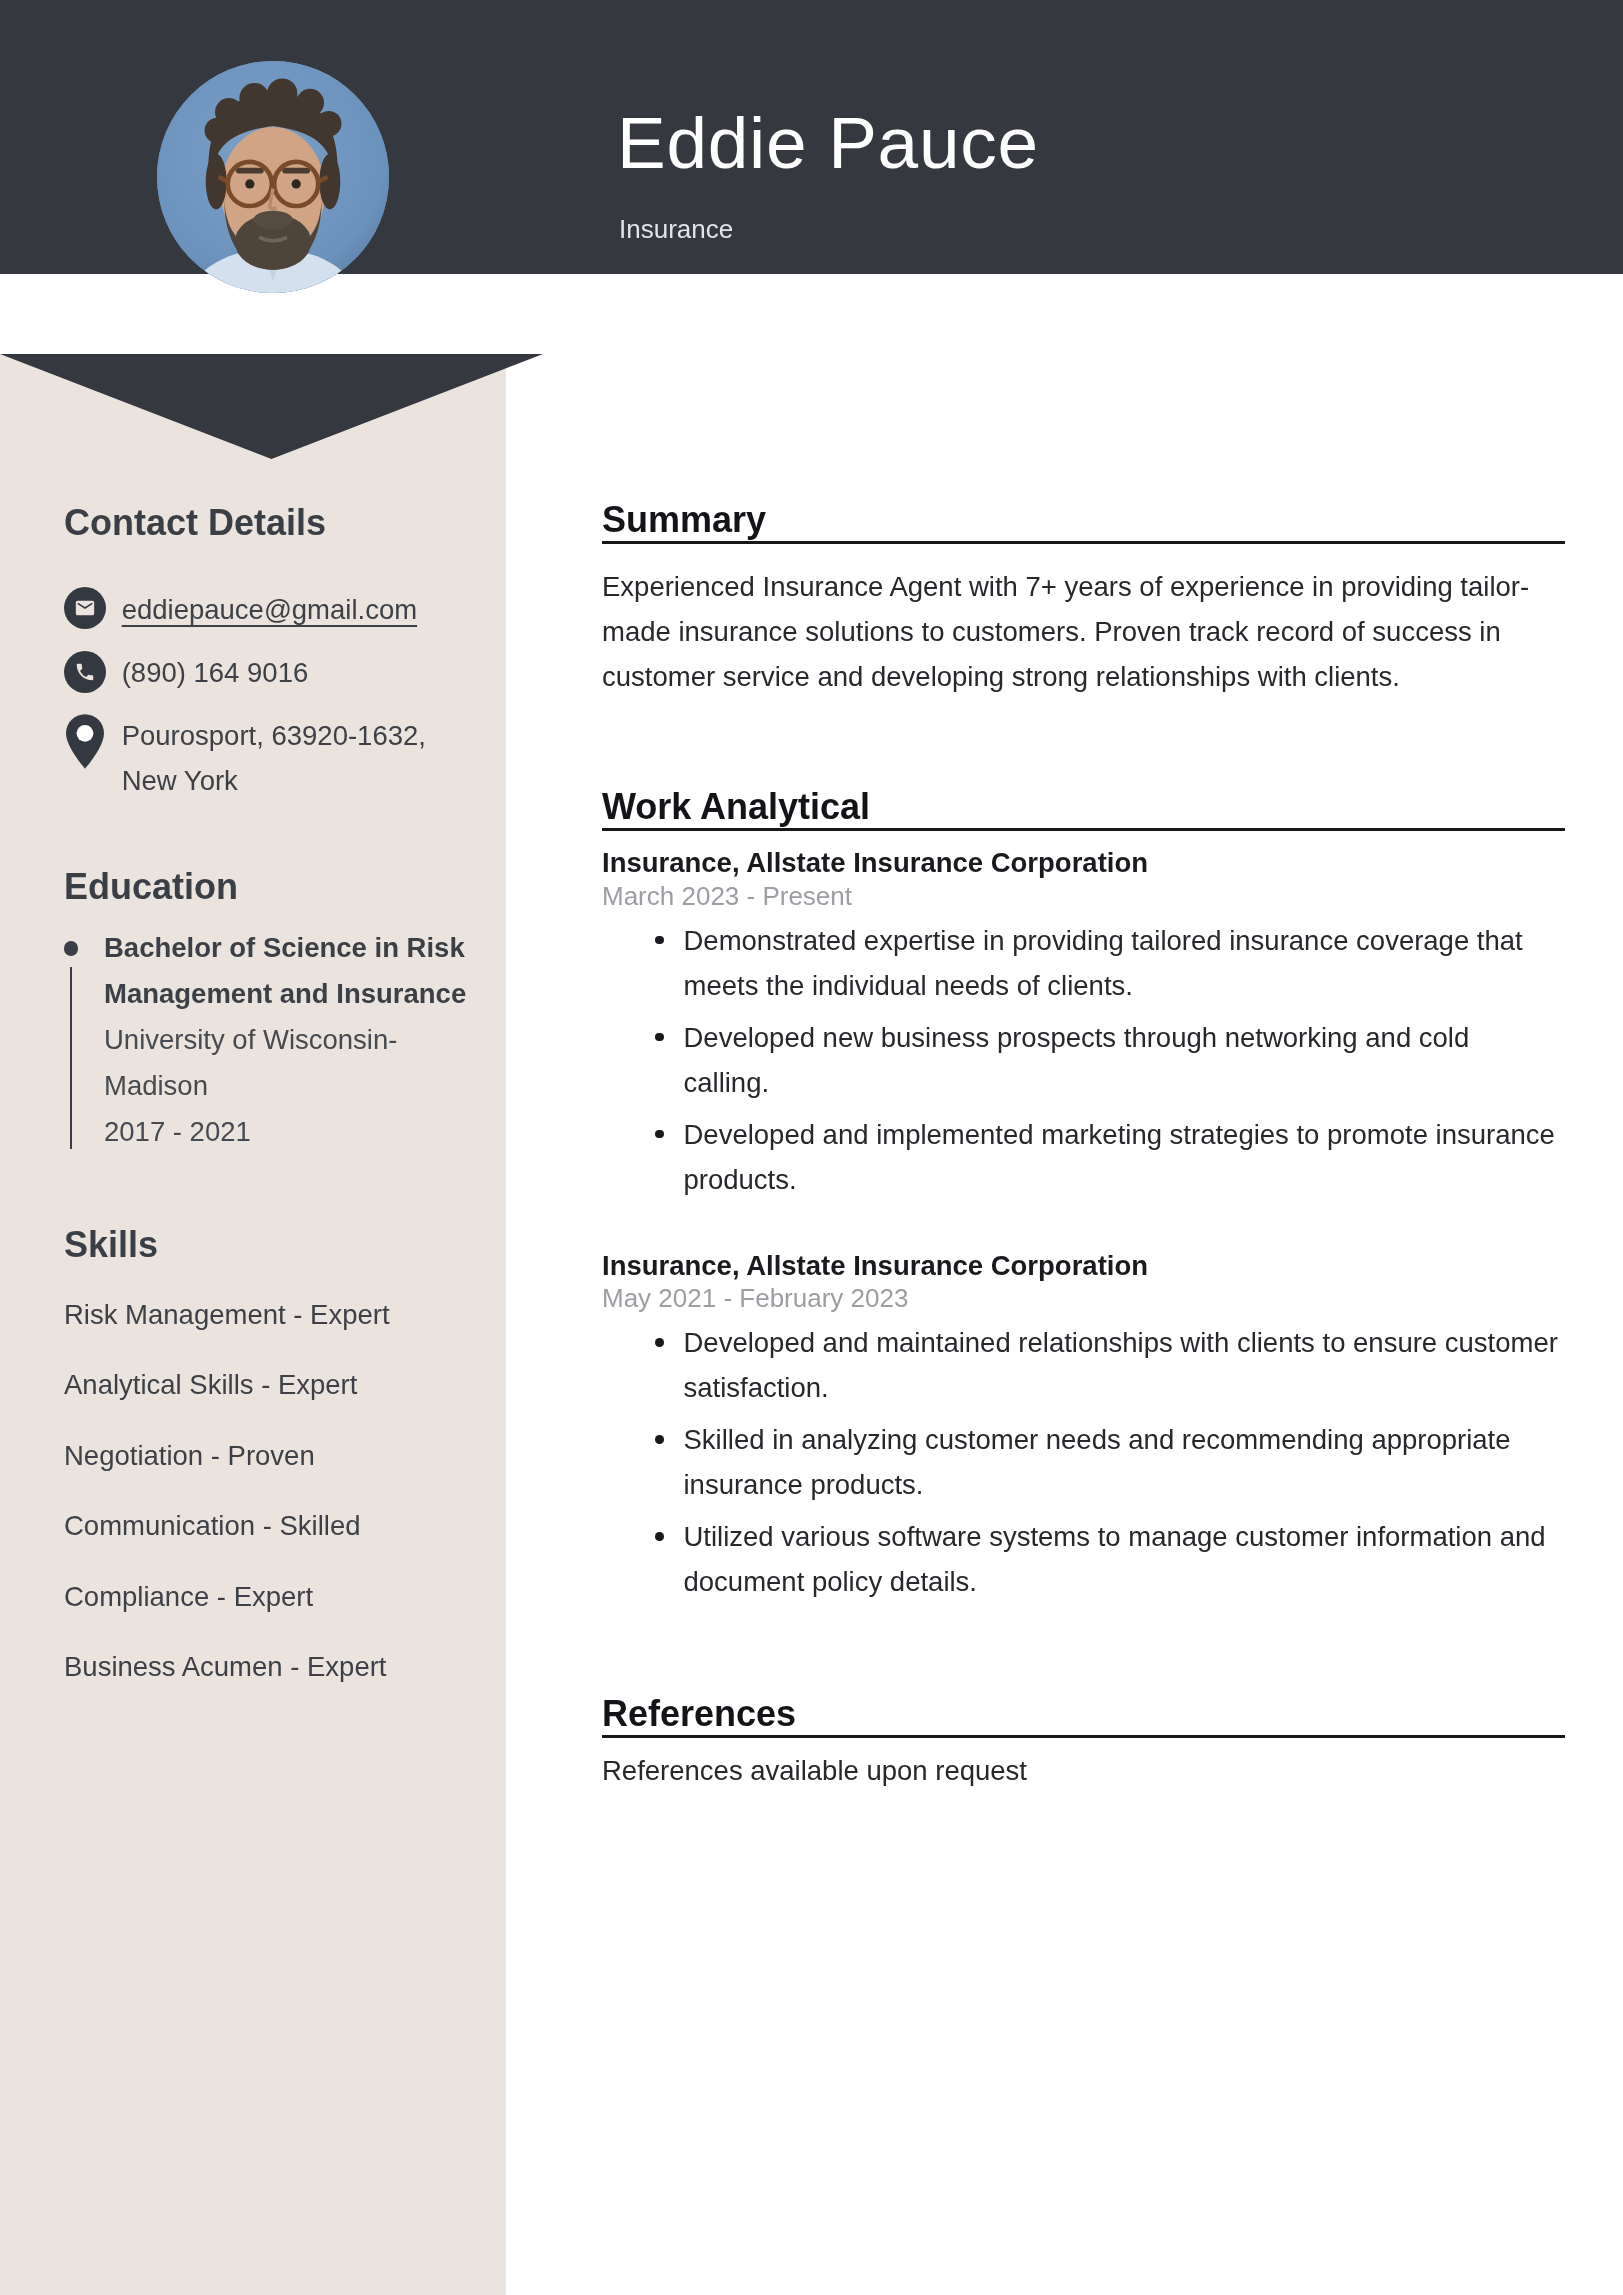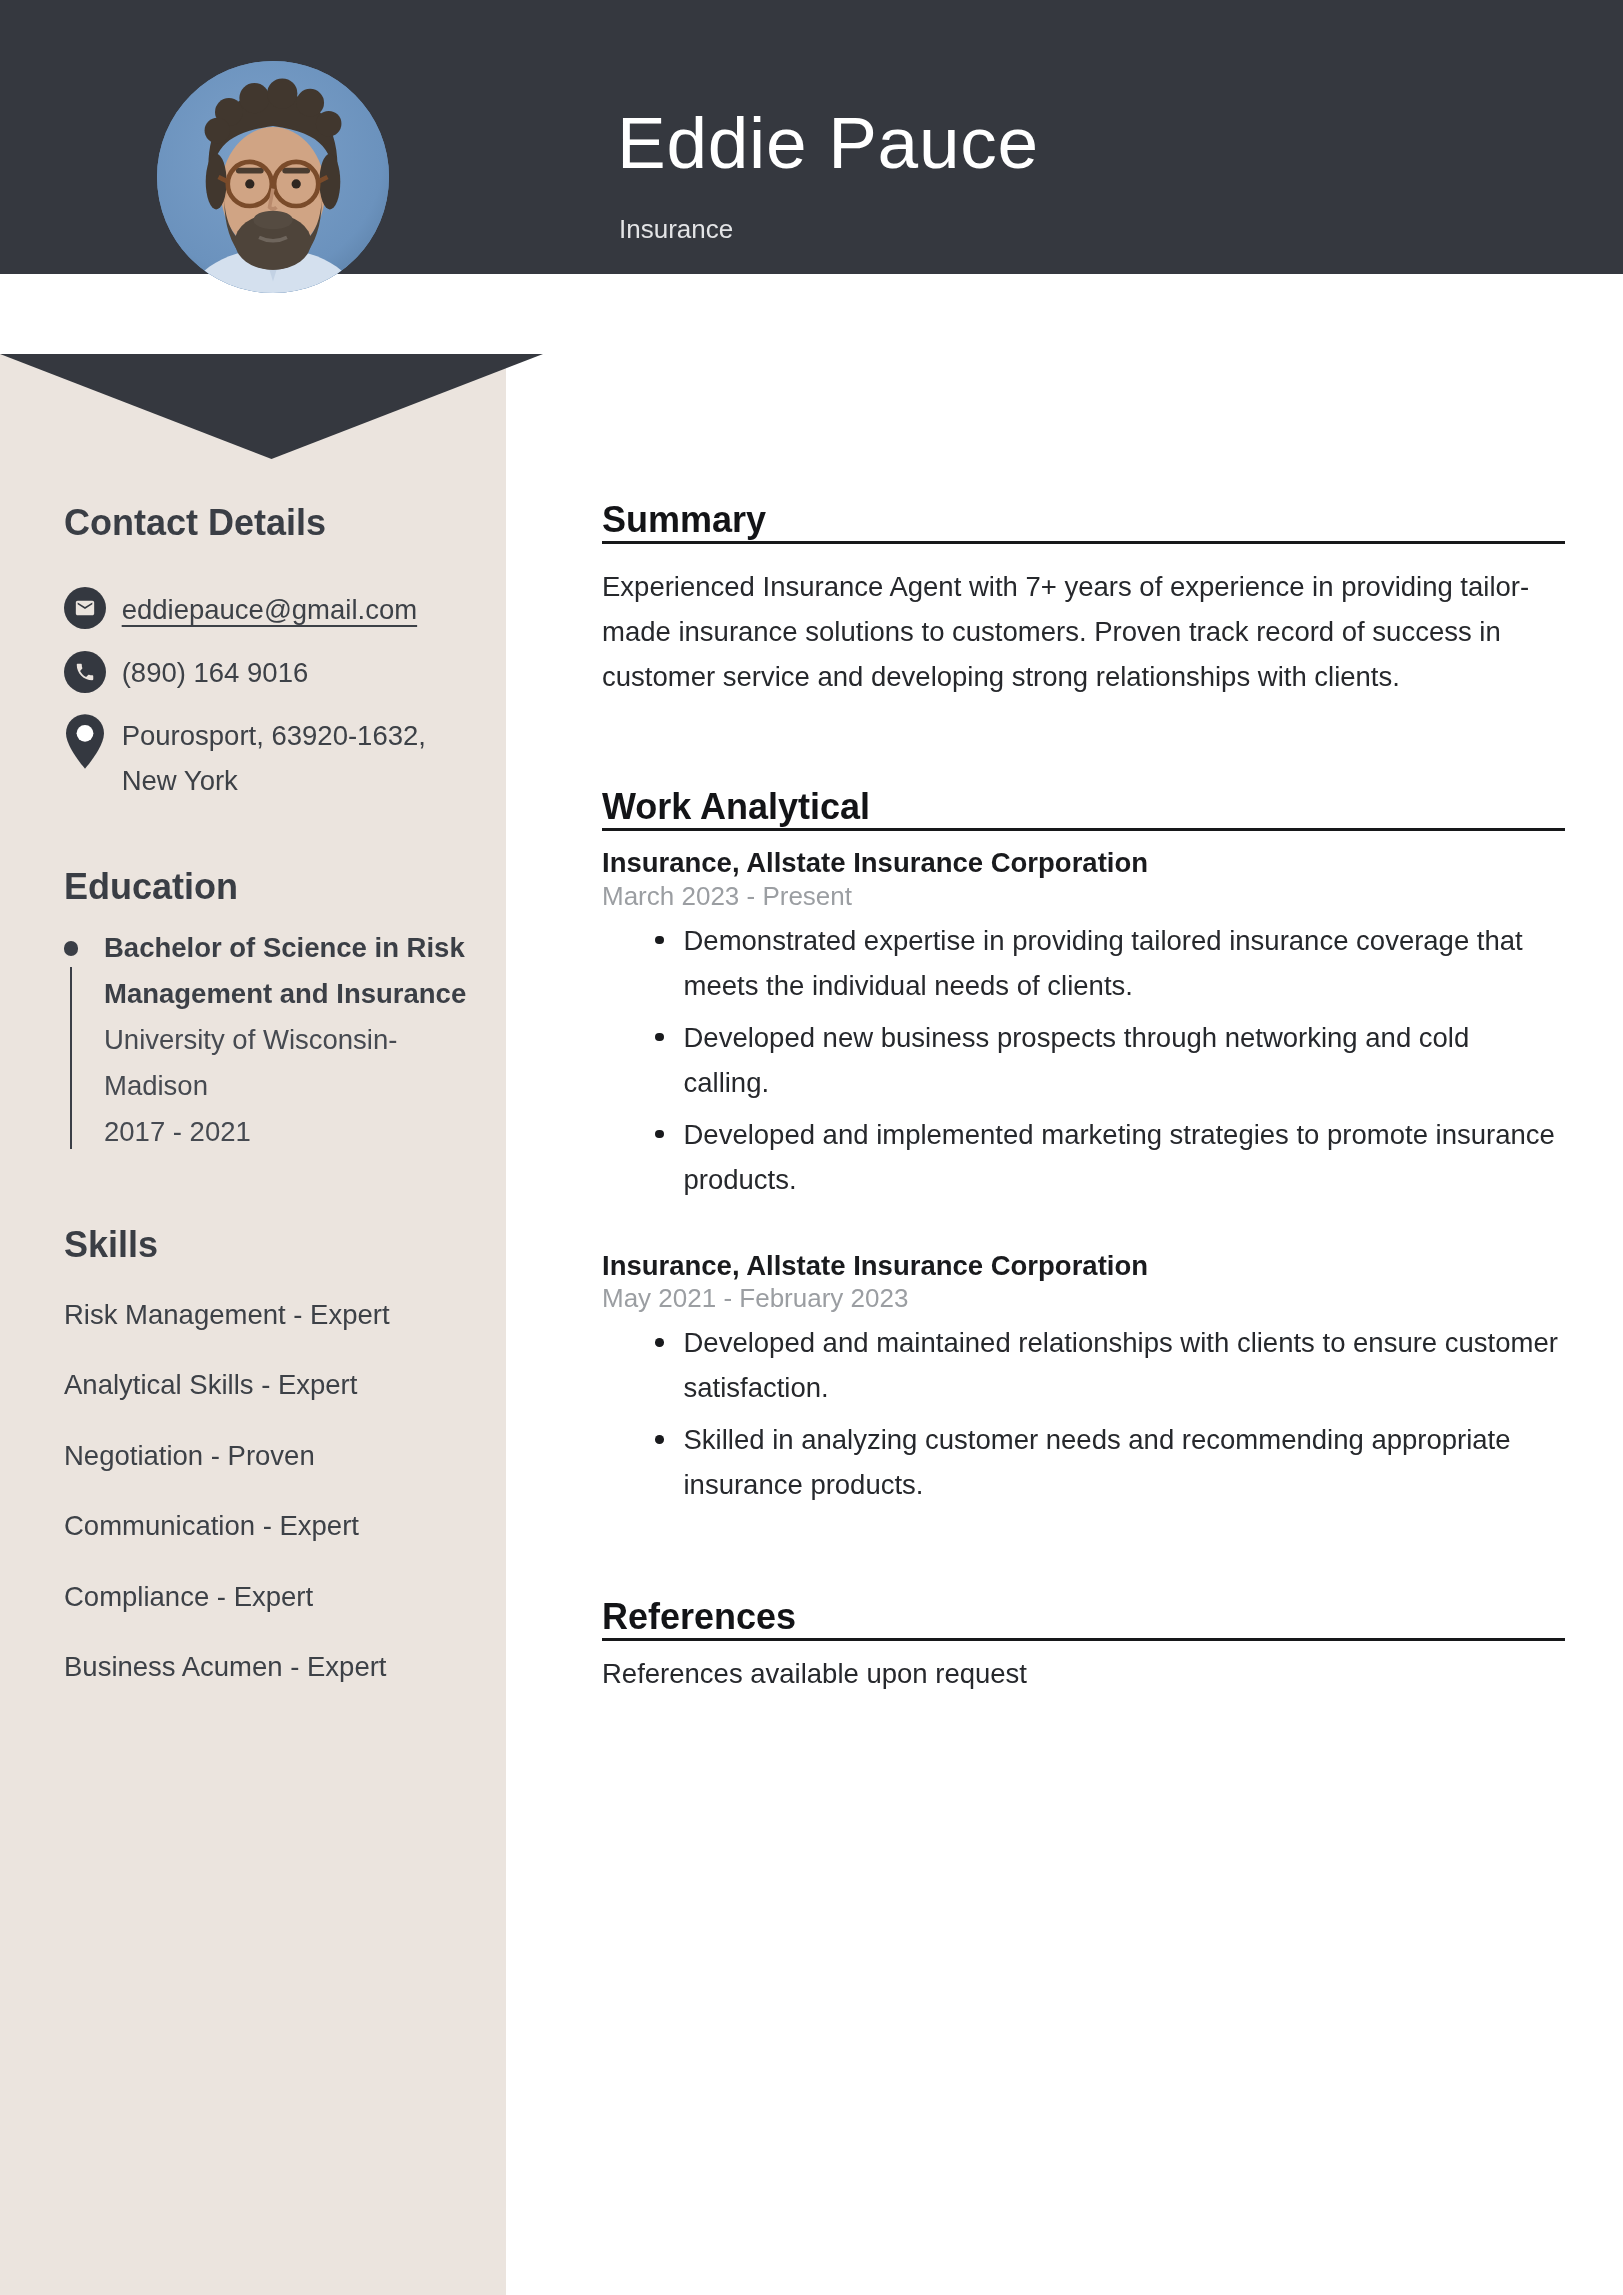--- a/index.html
+++ b/index.html
@@ -149,21 +149,21 @@
       <div class="edu-school">University of Wisconsin-Madison</div>
       <div class="edu-dates">2017 - 2021</div>
     </div>
   </div>
 
   <div class="skills-section">
     <div class="side-heading">Skills</div>
     <div class="skill-item">Risk Management - Expert</div>
     <div class="skill-item">Analytical Skills - Expert</div>
     <div class="skill-item">Negotiation - Proven</div>
-    <div class="skill-item">Communication - Expert</div>
+    <div class="skill-item">Communication - Skilled</div>
     <div class="skill-item">Compliance - Expert</div>
     <div class="skill-item">Business Acumen - Expert</div>
   </div>
 </div>
 
 <div class="main">
 
   <div>
     <div class="main-heading">Summary</div>
     <div class="summary-text">Experienced Insurance Agent with 7+ years of experience in providing tailor-made insurance solutions to customers. Proven track record of success in customer service and developing strong relationships with clients.</div>
@@ -181,20 +181,21 @@
         <li>Developed and implemented marketing strategies to promote insurance products.</li>
       </ul>
     </div>
 
     <div class="job">
       <div class="job-title">Insurance, Allstate Insurance Corporation</div>
       <div class="job-dates">May 2021 - February 2023</div>
       <ul class="job-bullets">
         <li>Developed and maintained relationships with clients to ensure customer satisfaction.</li>
         <li>Skilled in analyzing customer needs and recommending appropriate insurance products.</li>
+        <li>Utilized various software systems to manage customer information and document policy details.</li>
       </ul>
     </div>
   </div>
 
   <div>
     <div class="main-heading refs-heading">References</div>
     <div class="refs-text">References available upon request</div>
   </div>
 
 </div>

